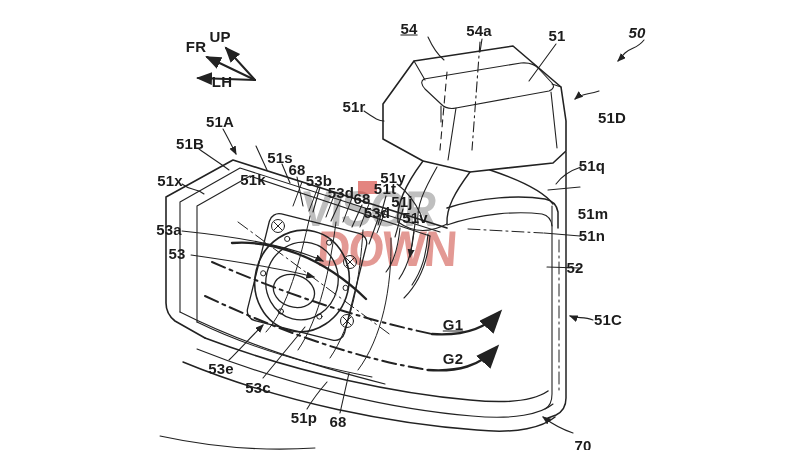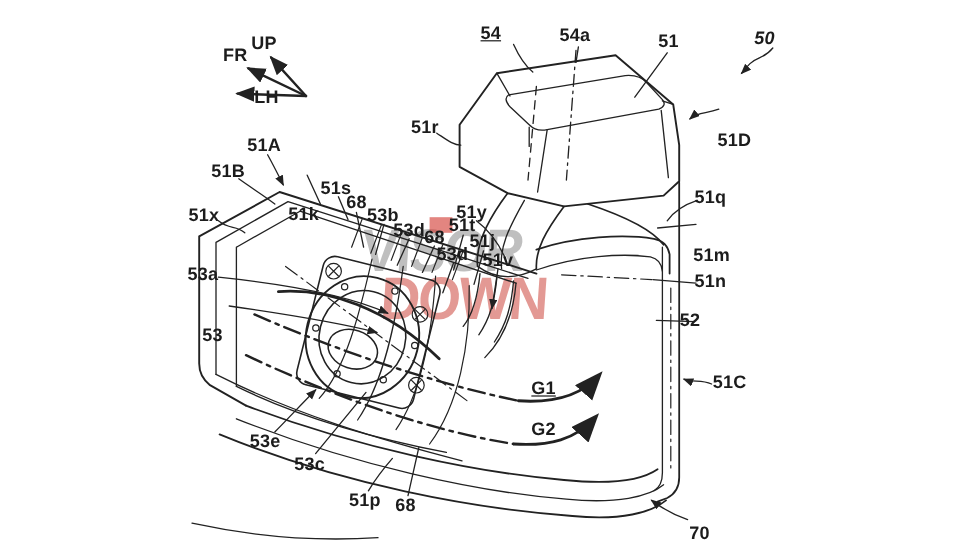--- a/index.html
+++ b/index.html
@@ -178,21 +178,21 @@
       <span class="ref-label" style="left: 297px; top: 169px;">68</span>
       <span class="ref-label" style="left: 319px; top: 180px;">53b</span>
       <span class="ref-label" style="left: 341px; top: 192px;">53d</span>
       <span class="ref-label" style="left: 362px; top: 198px;">68</span>
       <span class="ref-label" style="left: 385px; top: 188px;">51t</span>
       <span class="ref-label" style="left: 393px; top: 177px;">51y</span>
       <span class="ref-label" style="left: 402px; top: 201px;">51j</span>
       <span class="ref-label" style="left: 377px; top: 212px;">53d</span>
       <span class="ref-label" style="left: 415px; top: 217px;">51v</span>
       <span class="ref-label" style="left: 169px; top: 229px;">53a</span>
-      <span class="ref-label" style="left: 177px; top: 253px; margin-top: 27px;">53</span>
+      <span class="ref-label" style="left: 177px; top: 253px;">53</span>
       <span class="ref-label" style="left: 592px; top: 165px;">51q</span>
       <span class="ref-label" style="left: 593px; top: 185px; margin-top: 28px;">51m</span>
       <span class="ref-label" style="left: 592px; top: 235px;">51n</span>
       <span class="ref-label" style="left: 575px; top: 267px;">52</span>
       <span class="ref-label" style="left: 608px; top: 319px;">51C</span>
       <span class="ref-label" style="left: 453px; top: 324px; text-decoration: underline;">G1</span>
       <span class="ref-label" style="left: 453px; top: 358px;">G2</span>
       <span class="ref-label" style="left: 221px; top: 368px;">53e</span>
       <span class="ref-label" style="left: 258px; top: 387px;">53c</span>
       <span class="ref-label" style="left: 304px; top: 417px;">51p</span>

